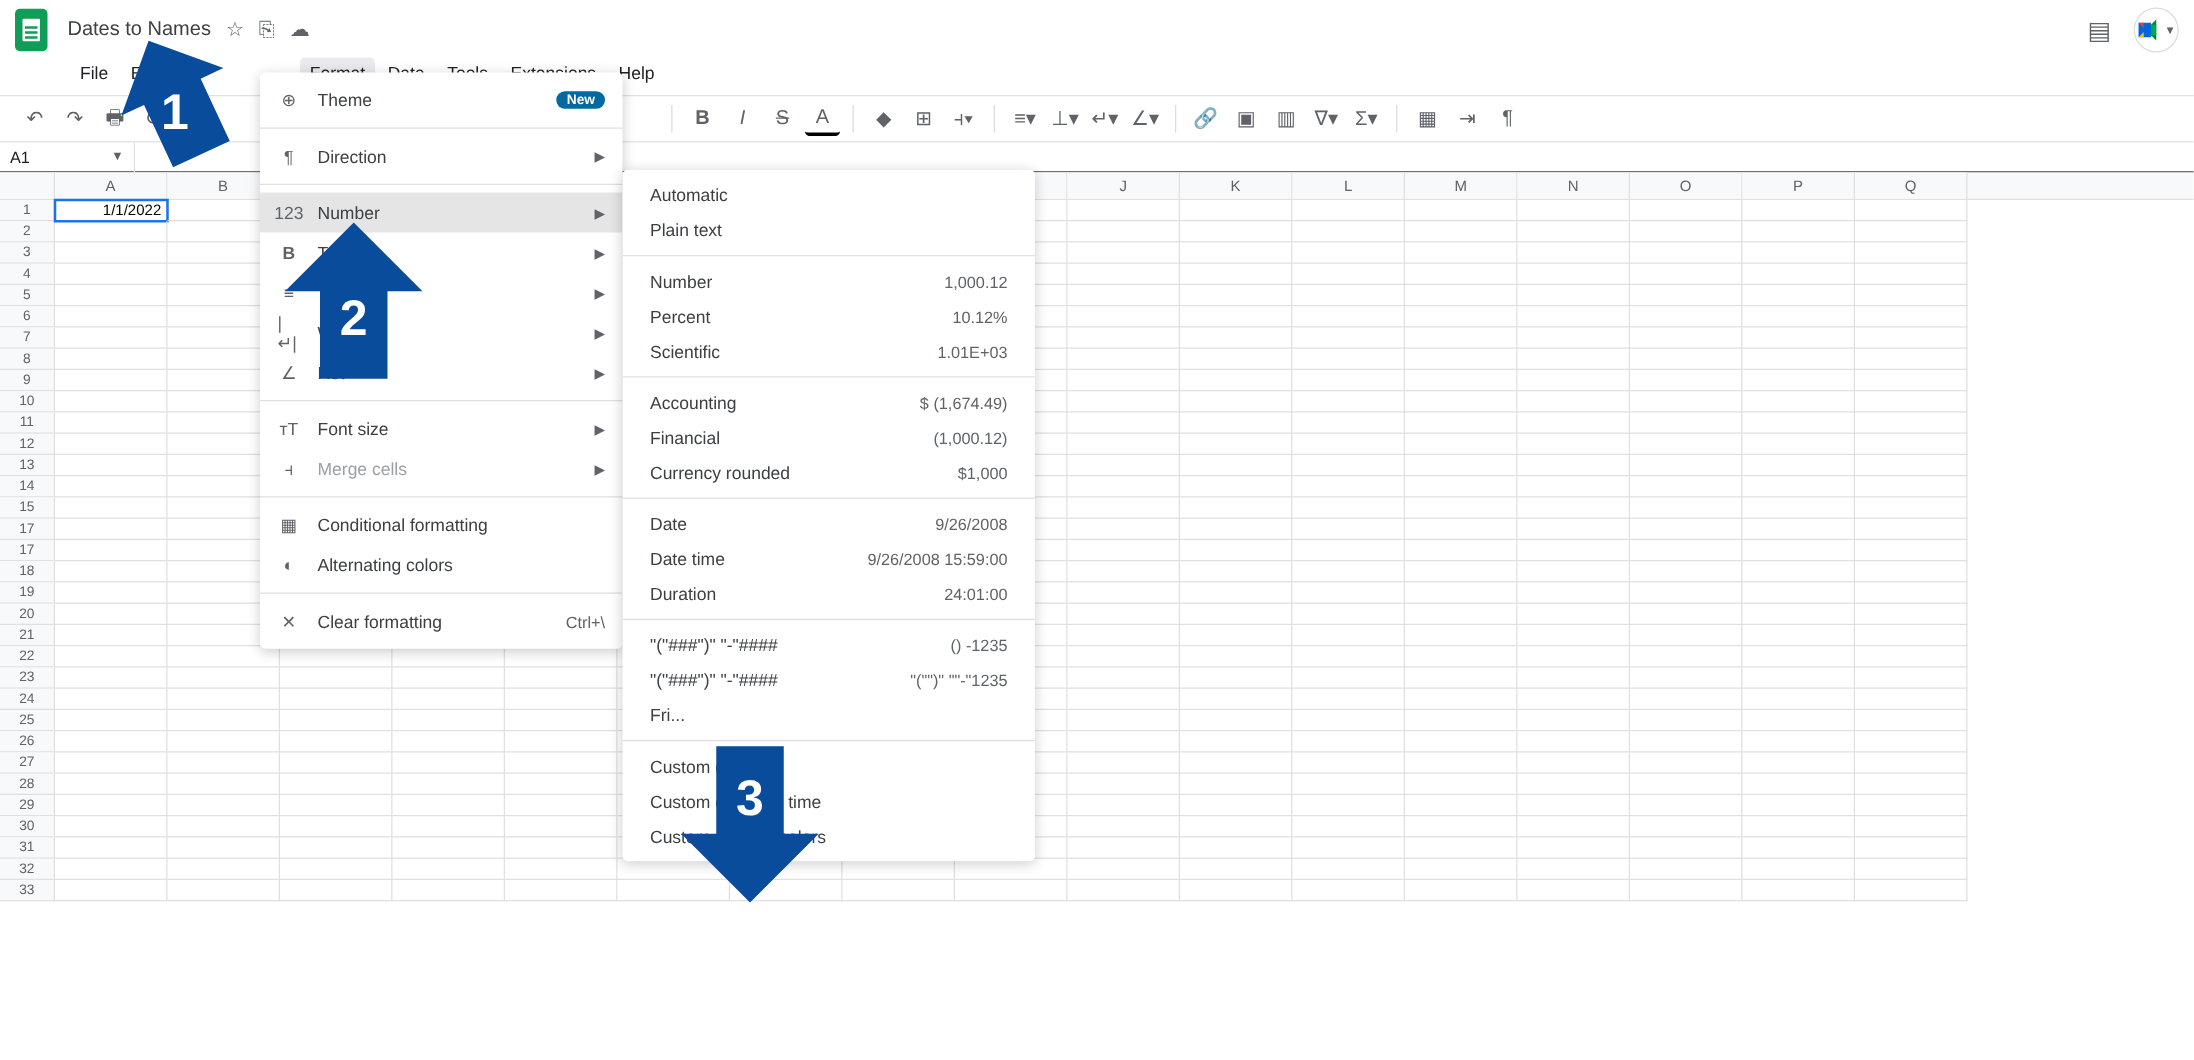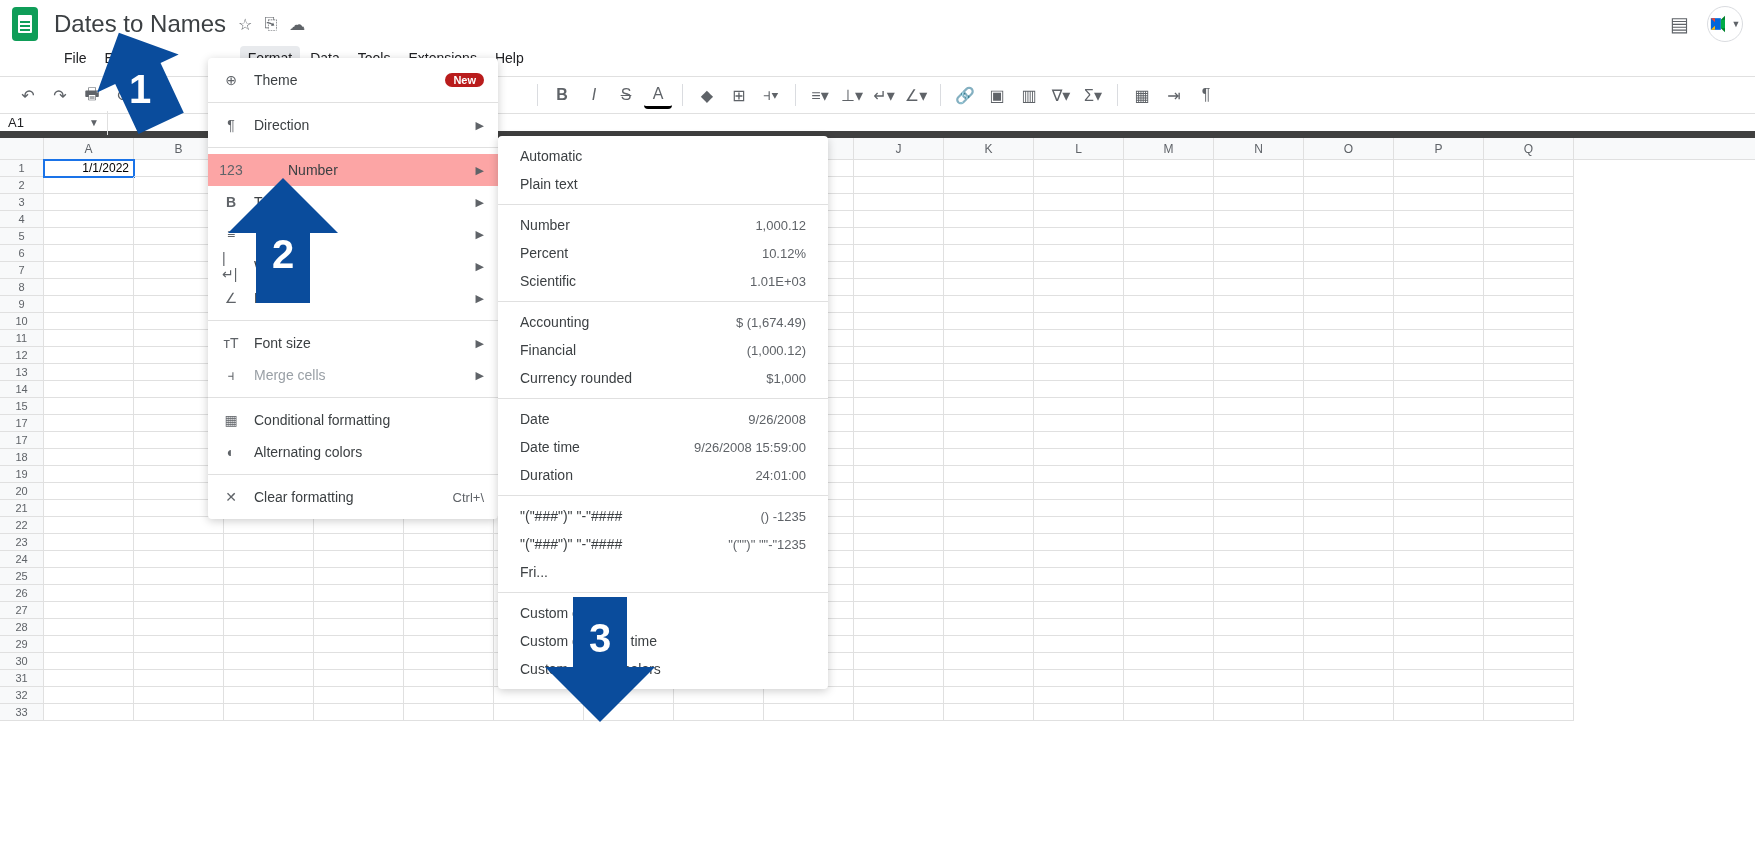--- a/index.html
+++ b/index.html
@@ -1,58 +1,58 @@
 <!DOCTYPE html>
 <html><head>
 <meta charset="utf-8">
 <style>
 * { margin: 0; padding: 0; box-sizing: border-box; font-family: Arial, sans-serif; }
 body { background: #fff; width: 1755px; height: 848px; overflow: hidden; position: relative; }
 .header { display: flex; align-items: center; padding: 8px 12px 4px 12px; height: 44px; }
 .logo { width: 26px; height: 34px; background: #0f9d58; border-radius: 4px; margin-right: 16px; position: relative; display: flex; align-items: center; justify-content: center; }
 .logo::before { content: ""; position: absolute; width: 14px; height: 18px; background: #fff; border-radius: 1px; }
 .logo::after { content: ""; position: absolute; width: 10px; height: 2px; background: #0f9d58; top: 14px; box-shadow: 0 4px 0 #0f9d58, 0 8px 0 #0f9d58; }
-.doc-title { font-size: 24px; color: #3c4043; margin-right: 12px; }
+.doc-title { font-size: 16px; color: #3c4043; margin-right: 12px; }
 .title-icons { display: flex; gap: 12px; color: #5f6368; align-items: center; }
 .title-icons span { font-size: 16px; cursor: pointer; }
 .header-right { margin-left: auto; display: flex; align-items: center; gap: 18px; }
 .meet-badge { width: 36px; height: 36px; border-radius: 18px; border: 1px solid #dadce0; display: flex; align-items: center; justify-content: center; position: relative; }
 .menu-bar { display: flex; gap: 2px; padding: 2px 56px 6px 56px; font-size: 14px; color: #202124; }
 .menu-bar span { padding: 4px 8px; cursor: pointer; border-radius: 4px; }
 .menu-bar span.active { background: #e8eaed; }
 .toolbar { height: 38px; border-top: 1px solid #e0e0e0; border-bottom: 1px solid #e0e0e0; display: flex; align-items: center; padding: 0 8px; gap: 2px; }
 .toolbar-group { display: flex; align-items: center; gap: 4px; padding: 0 6px; }
 .tb-btn { width: 28px; height: 28px; display: flex; align-items: center; justify-content: center; color: #5f6368; border-radius: 4px; cursor: pointer; font-size: 16px; }
 .tb-sep { width: 1px; height: 22px; background: #dadce0; margin: 0 2px; }
-.name-box-row { height: 24px; border-bottom: 7px solid #404040; display: flex; align-items: center; }
+.name-box-row { height: 24px; border-bottom: 1px solid #404040; display: flex; align-items: center; }
 .name-box { width: 108px; height: 24px; border-right: 1px solid #e0e0e0; display: flex; align-items: center; padding: 0 8px; font-size: 13px; color: #202124; position: relative; }
 .name-box-arrow { margin-left: auto; font-size: 10px; color: #5f6368; }
 .sheet-area { position: relative; width: 100%; }
 .col-headers { display: flex; height: 22px; background: #f8f9fa; border-bottom: 1px solid #e0e0e0; }
 .corner { width: 44px; border-right: 1px solid #e0e0e0; background: #f8f9fa; }
 .col-head { width: 90px; border-right: 1px solid #e0e0e0; text-align: center; font-size: 12px; color: #5f6368; line-height: 22px; background: #f8f9fa; }
 .grid-body { display: flex; }
 .row-headers { display: flex; flex-direction: column; }
 .row-head { width: 44px; height: 17px; border-bottom: 1px solid #e0e0e0; border-right: 1px solid #e0e0e0; text-align: center; font-size: 11px; color: #5f6368; line-height: 17px; background: #f8f9fa; }
 .cells { position: relative; }
 .cell-row { display: flex; height: 17px; }
 .cell { width: 90px; height: 17px; border-right: 1px solid #e0e0e0; border-bottom: 1px solid #e0e0e0; font-size: 12px; text-align: right; padding: 0 4px; line-height: 17px; }
 .cell.selected { outline: 2px solid #1a73e8; outline-offset: -1px; }
 .dropdown-menu { position: absolute; background: #fff; box-shadow: 0 2px 10px rgba(0,0,0,0.2); border-radius: 4px; font-size: 14px; color: #3c4043; z-index: 100; padding: 6px 0; }
 .format-menu { left: 208px; top: 58px; width: 290px; }
 .number-submenu { left: 498px; top: 136px; width: 330px; }
 .menu-item { display: flex; align-items: center; padding: 6px 14px; cursor: pointer; min-height: 32px; position: relative; }
-.menu-item.highlighted { background: #fca5a5; gap: 34px; }
+.menu-item.highlighted { background: #e5e5e5; }
 .menu-item.disabled { color: #9aa0a6; cursor: default; }
 .menu-icon { width: 18px; height: 18px; margin-right: 14px; color: #5f6368; display: flex; align-items: center; justify-content: center; font-size: 14px; }
 .menu-label { flex: 1; }
 .menu-right { color: #5f6368; font-size: 13px; }
 .menu-arrow { color: #5f6368; font-size: 11px; }
 .menu-sep { height: 1px; background: #e0e0e0; margin: 6px 0; }
-.new-badge { background: #b91c1c; color: #fff; font-size: 11px; padding: 1px 8px; border-radius: 10px; font-weight: bold; }
+.new-badge { background: #0369a1; color: #fff; font-size: 11px; padding: 1px 8px; border-radius: 10px; font-weight: bold; }
 .sub-item { display: flex; padding: 6px 22px; cursor: pointer; min-height: 28px; align-items: center; }
 .sub-label { flex: 1; }
 .sub-example { color: #5f6368; font-size: 13px; }
 .annotation { position: absolute; z-index: 200; }
 .arrow-body { fill: #0a4c9c; }
 .arrow-num { fill: #fff; font-size: 40px; font-weight: bold; font-family: Arial; text-anchor: middle; }
 </style>
 </head>
 <body>
 

